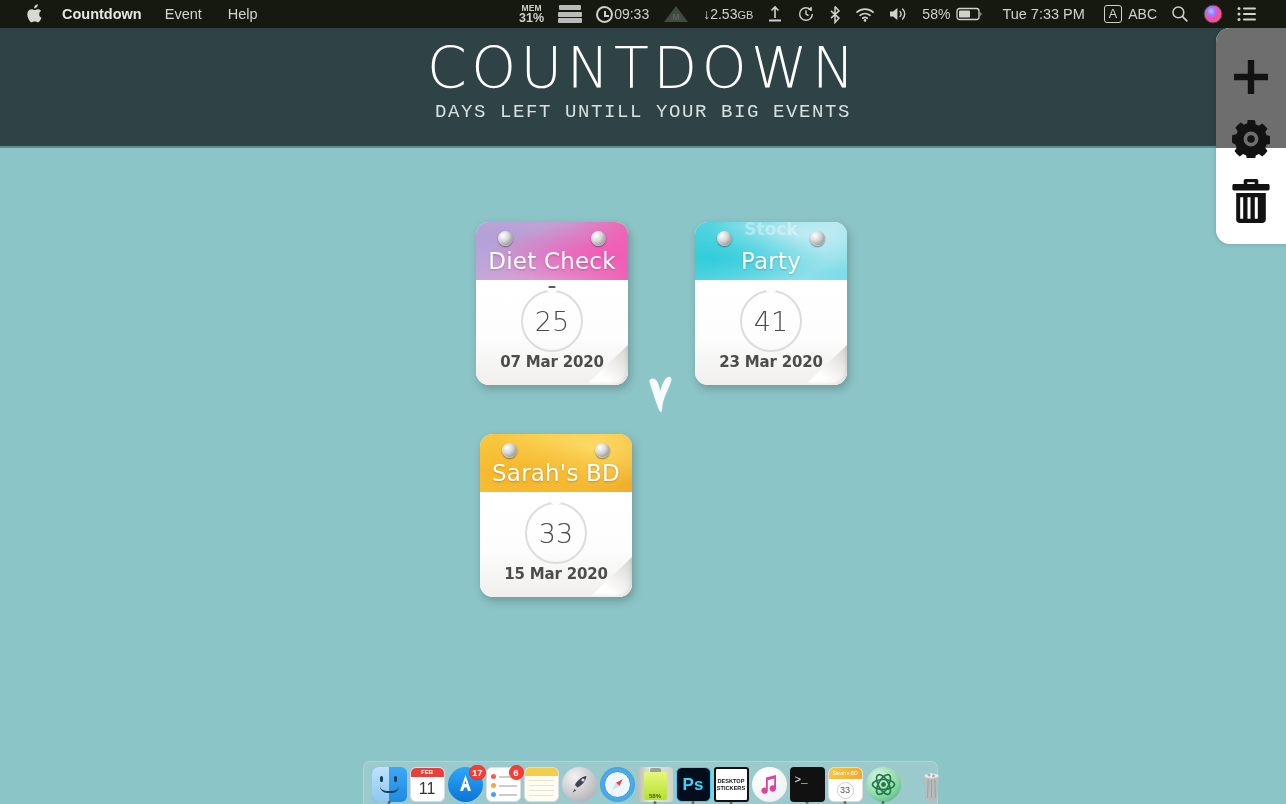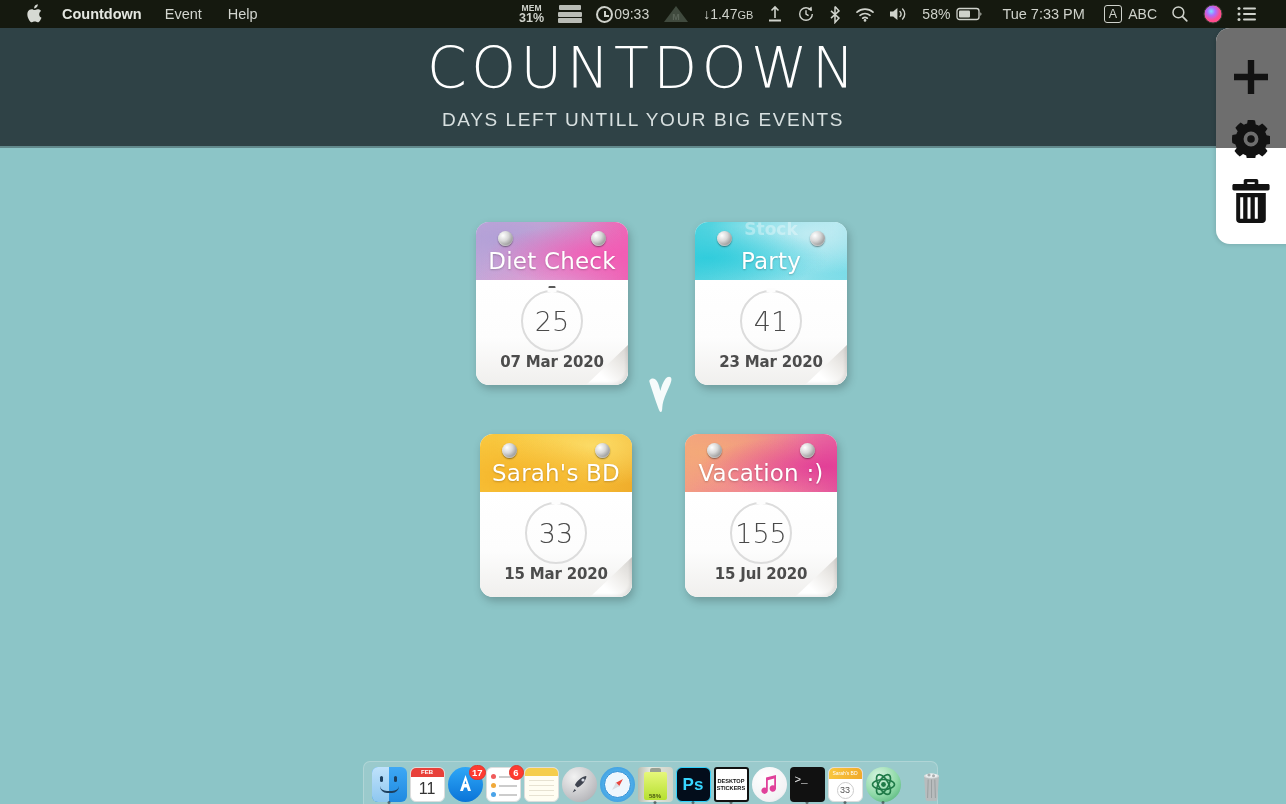--- a/index.html
+++ b/index.html
@@ -53,23 +53,22 @@
     letter-spacing:4.5px;
     font-weight:300;
     margin-top:7px;
     font-family:"DejaVu Sans", sans-serif;
   }
   #app-subtitle{
     text-align:center;
     color:#d8e0e0;
     font-size:19px;
     letter-spacing:1.6px;
-    margin-top:8px;
     font-weight:300;
-    font-family:Liberation Sans, sans-serif;
+    font-family:Liberation Mono, monospace;
   }
   #header-rule{
     position:absolute; top:146px; left:0; width:1286px; height:2px;
     background:rgba(140,197,199,.55); z-index:11;
   }
 
   
   #tool-panel{
     position:absolute; top:28px; left:1216px; width:80px; height:216px;
     border-radius:14px 0 0 14px;
@@ -231,21 +230,21 @@
       <span class="clock-ico"></span>
       <span>09:33</span>
     </div>
     <div class="st">
       <svg width="26" height="18" viewBox="0 0 26 18">
           <path fill="#404a3e" d="M13 1 25 17H1z"></path>
           <text x="13" y="15" font-size="9" font-family="Liberation Sans" fill="#5a6458" text-anchor="middle" font-weight="bold">M</text>
         </svg>
     </div>
     <div class="st">
-      <span class="net-val"><span>↓1.47</span><span class="gb">GB</span></span>
+      <span class="net-val"><span>↓2.53</span><span class="gb">GB</span></span>
     </div>
     <div class="st">
       <svg width="16" height="18" viewBox="0 0 16 18">
           <path fill="none" stroke="#cfd2cb" stroke-width="1.6" d="M8 13V2M4.5 5.5 8 2l3.5 3.5"></path>
           <rect x="2" y="14.5" width="12" height="2" fill="#cfd2cb"></rect>
         </svg>
     </div>
     <div class="st">
       <svg width="18" height="18" viewBox="0 0 18 18">
           <path fill="none" stroke="#cfd2cb" stroke-width="1.4" d="M15.3 9A6.3 6.3 0 1 1 9 2.7c2 0 3.9 1 5 2.6"></path>
@@ -414,41 +413,20 @@
       <div class="card-body">
         <div class="ring">
           <span class="days">33</span>
         </div>
         <div class="card-date">15 Mar 2020</div>
         <div class="curl"></div>
       </div>
     </div>
   </div>
 
-  <div class="card" style="left:685px; top:286px;">
-    <div class="card-inner">
-      <div class="card-head">
-        <div class="wash" style="background:
-               radial-gradient(ellipse at 85% 55%, rgba(226,60,150,.9) 0%, rgba(226,60,150,0) 58%),
-               radial-gradient(ellipse at 18% 35%, rgba(244,170,120,.92) 0%, rgba(244,170,120,0) 58%),
-               radial-gradient(ellipse at 52% 85%, rgba(243,140,150,.7) 0%, rgba(243,140,150,0) 55%),
-               linear-gradient(105deg,#f4a67f 0%,#f09088 38%,#ea6fa0 70%,#e24f9d 100%);"></div>
-        <div class="grommet g1"></div>
-        <div class="grommet g2"></div>
-        <div class="card-title">Vacation :)</div>
-      </div>
-      <div class="card-body">
-        <div class="ring">
-          <span class="days">155</span>
-        </div>
-        <div class="card-date">15 Jul 2020</div>
-        <div class="curl"></div>
-      </div>
-    </div>
-  </div>
 
   <div id="heart">
     <svg width="36" height="42" viewBox="0 0 36 42">
       <path fill="#ffffff" opacity=".92" d="M5 3c2.6-1.3 5.2.6 6.6 3.2 1.3 2.5 2 5.6 2.8 8.8.9-4.2 2.6-9 5.1-12.3 1.6-2.1 3.9-2.6 5.2-1.4 1.3 1.3.8 3.8-.4 6.6-2.1 5-5.1 11-6.9 17-.6 2-1 4.3-1.1 6.3-.1 2.2-.2 4.4-1.3 4.7-1.1.3-1.8-1.5-2.6-3.5-1.6-4.2-3.4-9.5-5-14.3C5.9 13.4 4.6 9.6 3.8 7 3 4.7 3.1 3.9 5 3z"></path>
     </svg>
   </div>
 </div>
 
 <div id="dock">
 

